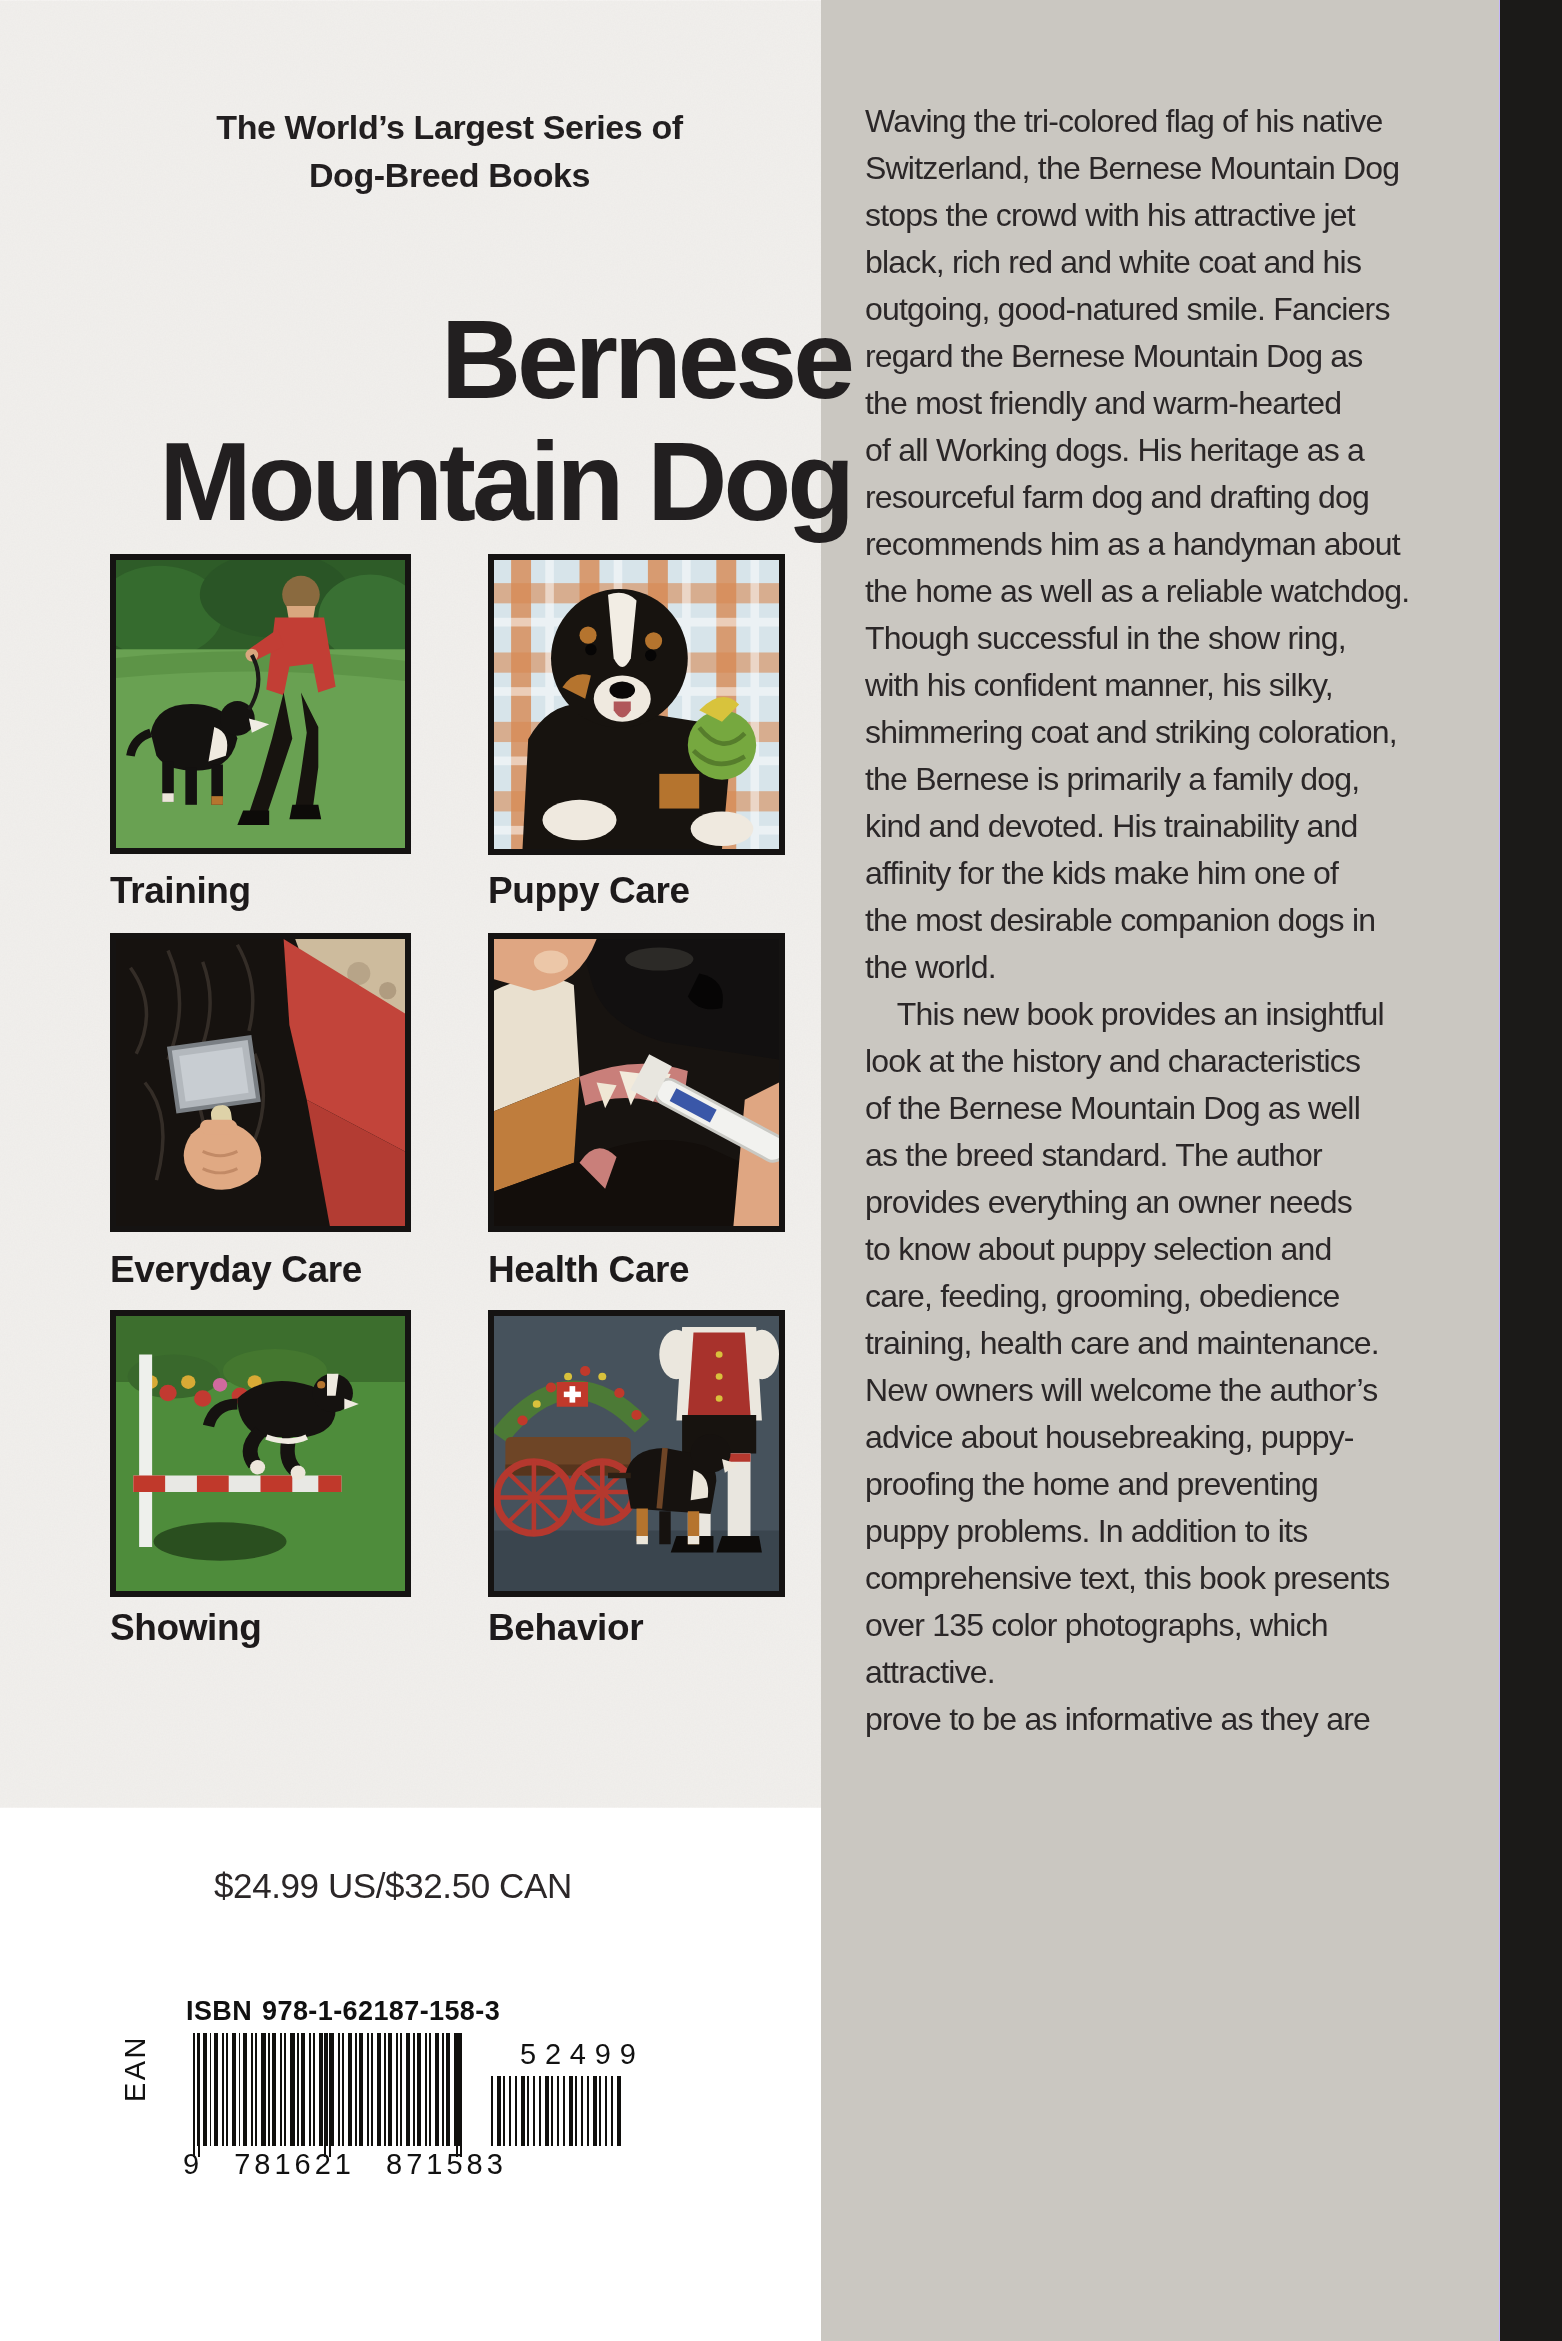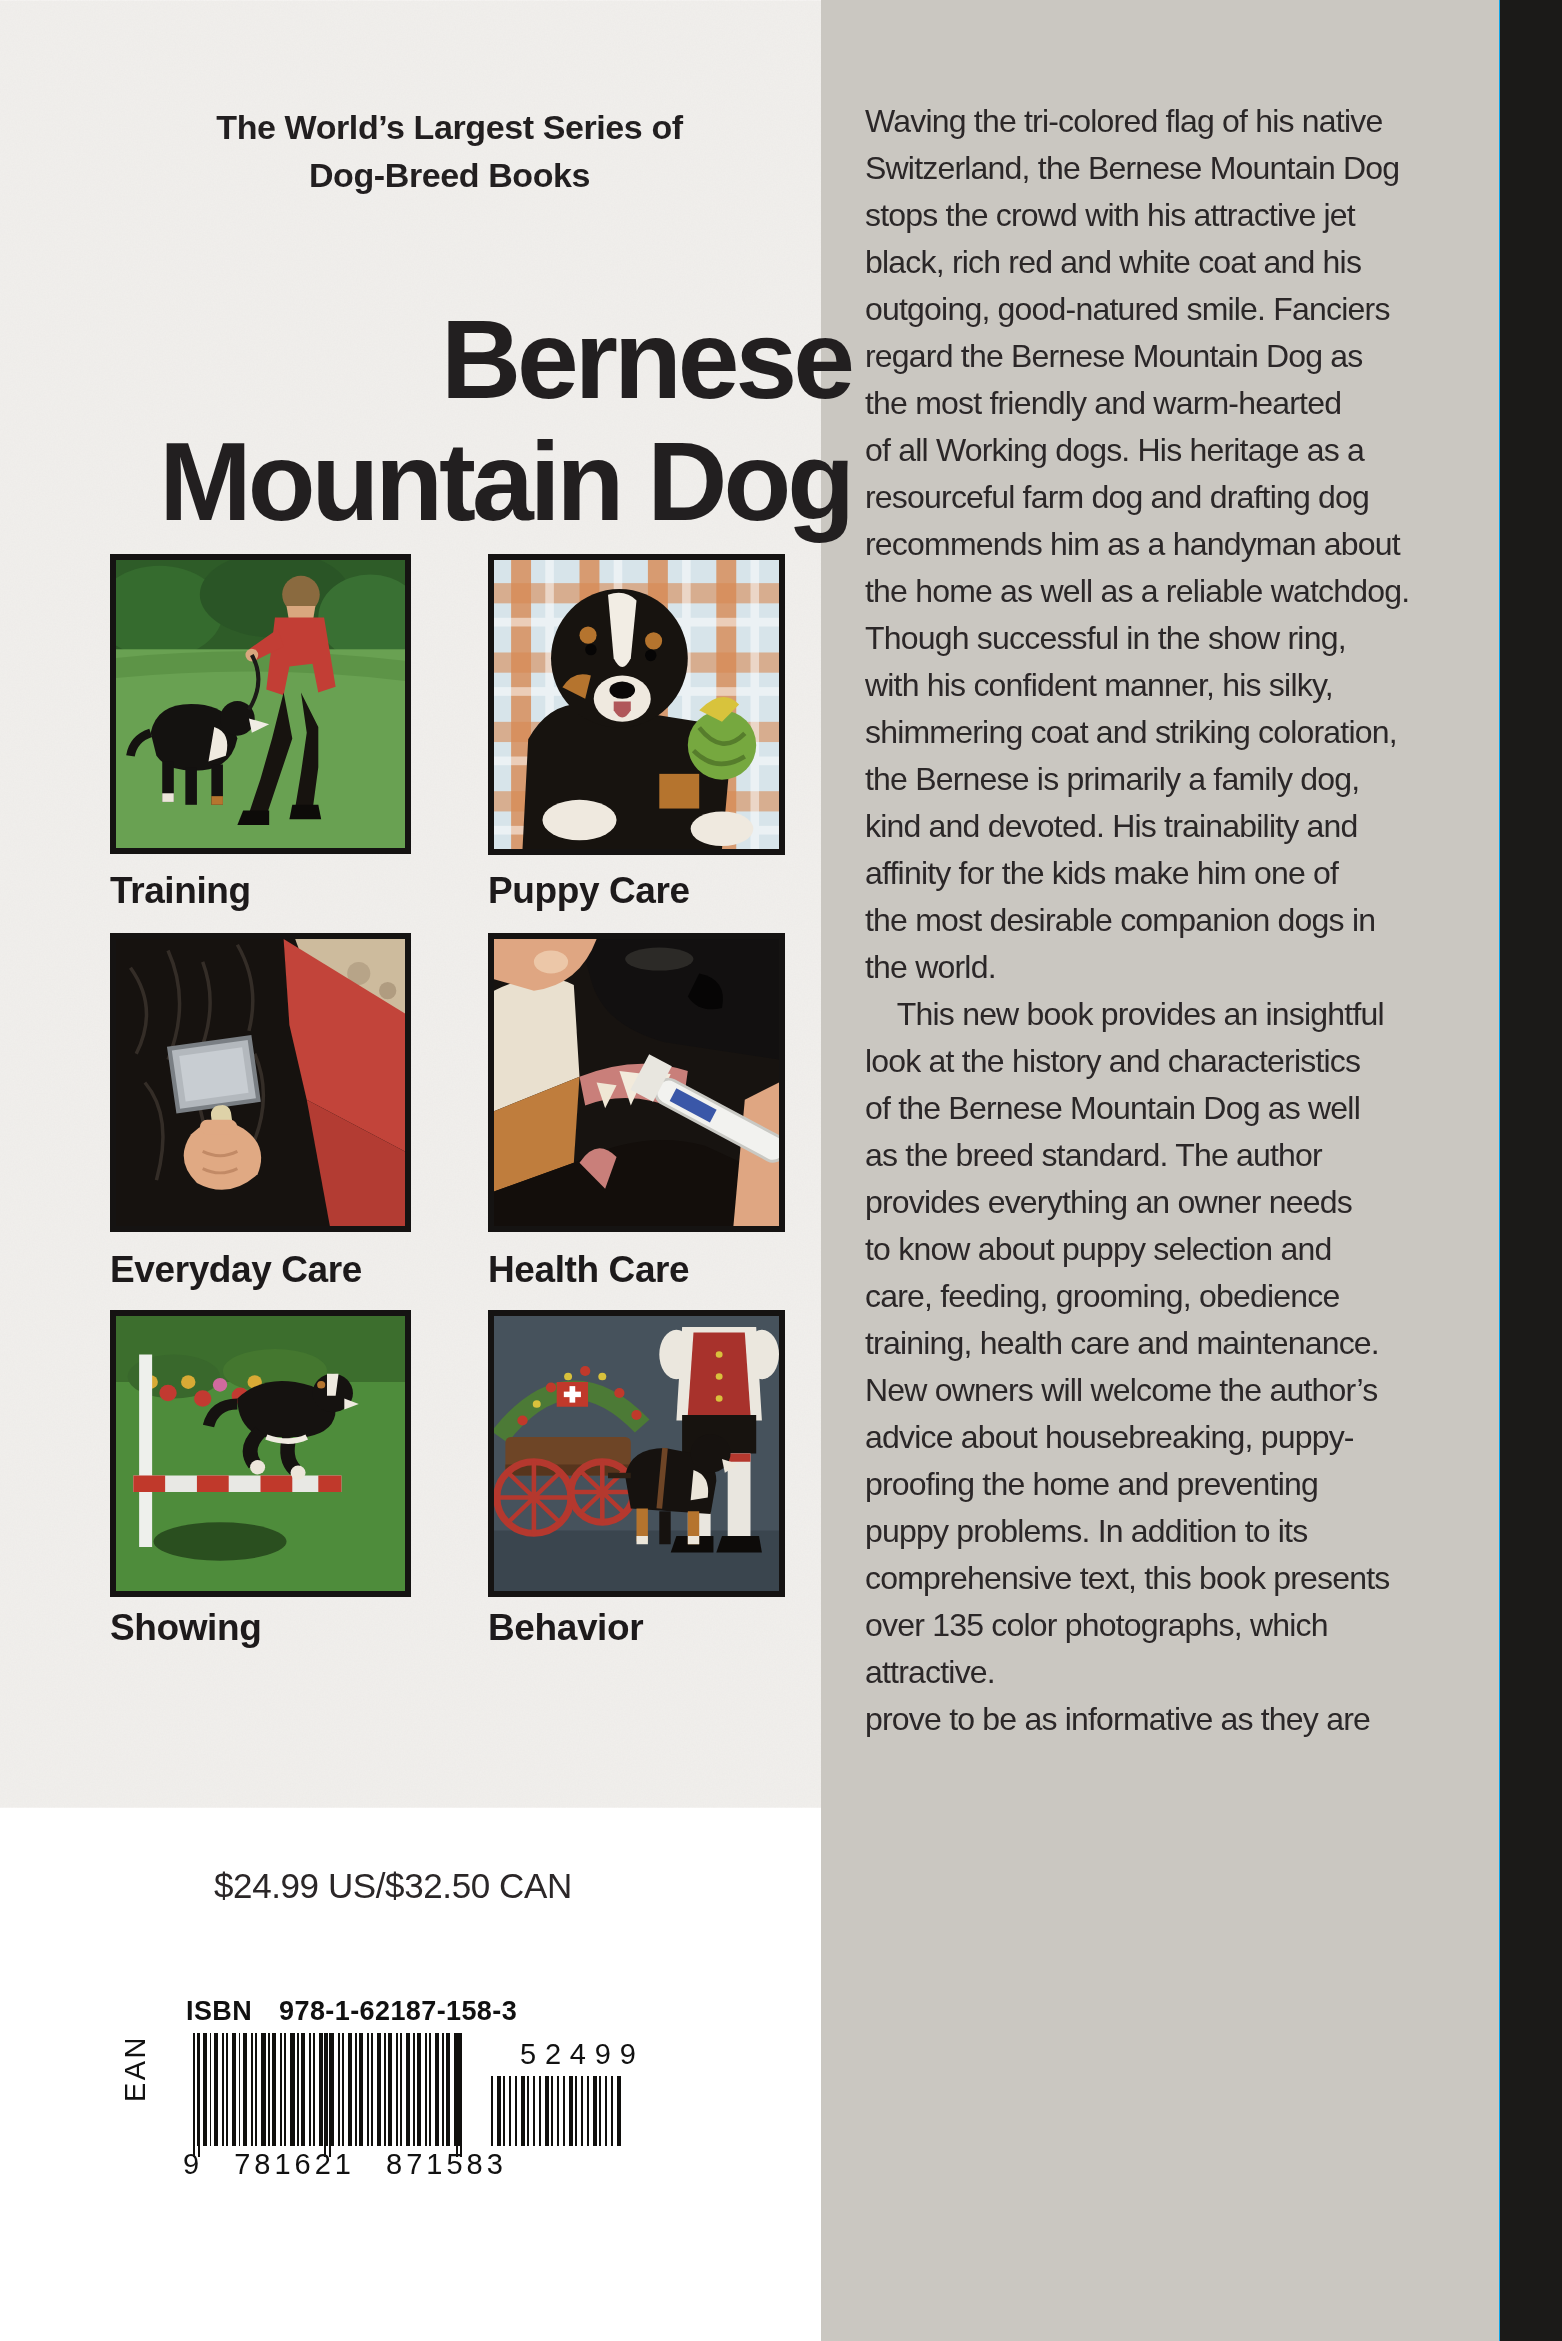--- a/index.html
+++ b/index.html
@@ -1,21 +1,21 @@
 <!DOCTYPE html>
 <html style="--paper: #f1efec; --gray-panel: #cac7c1; --black-strip: #1b1a18; --ink: #221f20; --body-ink: #2b2728;font-size:13px"><head>
 <meta charset="utf-8">
 <style>
   :root{
     --paper:#f1efec; --gray-panel:#cac7c1; --black-strip:#1b1a18;
     --ink:#221f20; --body-ink:#2b2728;
   }
   *{margin:0;padding:0;box-sizing:border-box}
   body{font-family:"Liberation Sans",sans-serif;background:#ffffff}
-  .page{position:relative;width:1562px;height:2342px;overflow:hidden;background:#0ea5e9}
+  .page{position:relative;width:1562px;height:2342px;overflow:hidden;background:#c4b5fd}
 
   
   .paper-left{position:absolute;left:0;top:0;width:821px;height:2342px;background:#ffffff}
   .texture-wrap{position:absolute;left:0;top:0;width:821px;height:1808px;overflow:hidden}
   .gray-panel{position:absolute;left:821px;top:0;width:678px;height:2342px;background:var(--gray-panel)}
   .black-strip{position:absolute;left:1500px;top:0;width:63px;height:2342px;background:var(--black-strip)}
 
   
   .header-block{position:absolute;left:76px;top:103px;width:747px;text-align:center;
     font-weight:700;font-size:34px;line-height:48px;color:var(--ink);letter-spacing:-0.4px}
@@ -43,21 +43,21 @@
   .desc-line{height:47px;font-size:32px;line-height:47px;letter-spacing:-0.8px;white-space:pre}
 
   
   .publisher{position:absolute;left:865px;top:1882px;color:var(--body-ink)}
   .pub-line{height:44px;font-size:34px;line-height:44px;letter-spacing:-0.4px;white-space:pre}
   .pub-site{height:44px;font-size:34px;line-height:44px;letter-spacing:-0.4px;font-style:italic}
 
   
   .price{position:absolute;left:214px;top:1866px;font-size:35px;color:var(--body-ink);letter-spacing:-0.4px}
   .isbn-line{position:absolute;left:186px;top:1996px;font-size:27px;font-weight:700;color:#111;letter-spacing:0.4px}
-  .isbn-num{margin-left:27px}
+  .isbn-num{margin-left:10px}
   .barcode-main{position:absolute;left:193px;top:2033px;width:270px;height:113px;
     background:repeating-linear-gradient(90deg,#100f0d 0 2.4px,#ffffff 2.4px 4px,#100f0d 4px 5.6px,#ffffff 5.6px 9.6px,
       #100f0d 9.6px 14.5px,#ffffff 14.5px 17px,#100f0d 17px 18.5px,#ffffff 18.5px 21px,#100f0d 21px 25px,#ffffff 25px 29px)}
   .guard{position:absolute;top:0;width:2.4px;height:124px;background:#100f0d}
   .g1{left:0}.g2{left:4.8px}.g3{left:131px}.g4{left:136px}.g5{left:263px}.g6{left:267px}
   .barcode-digits{position:absolute;left:183px;top:2148px;width:289px;font-size:29px;color:#111;
     letter-spacing:4px;word-spacing:19px;white-space:pre}
   .addon-code{position:absolute;left:520px;top:2038px;font-size:29px;color:#111;letter-spacing:8.8px}
   .barcode-addon{position:absolute;left:491px;top:2076px;width:132px;height:70px;
     background:repeating-linear-gradient(90deg,#100f0d 0 2.4px,#ffffff 2.4px 5.6px,#100f0d 5.6px 9.6px,#ffffff 9.6px 12px,

